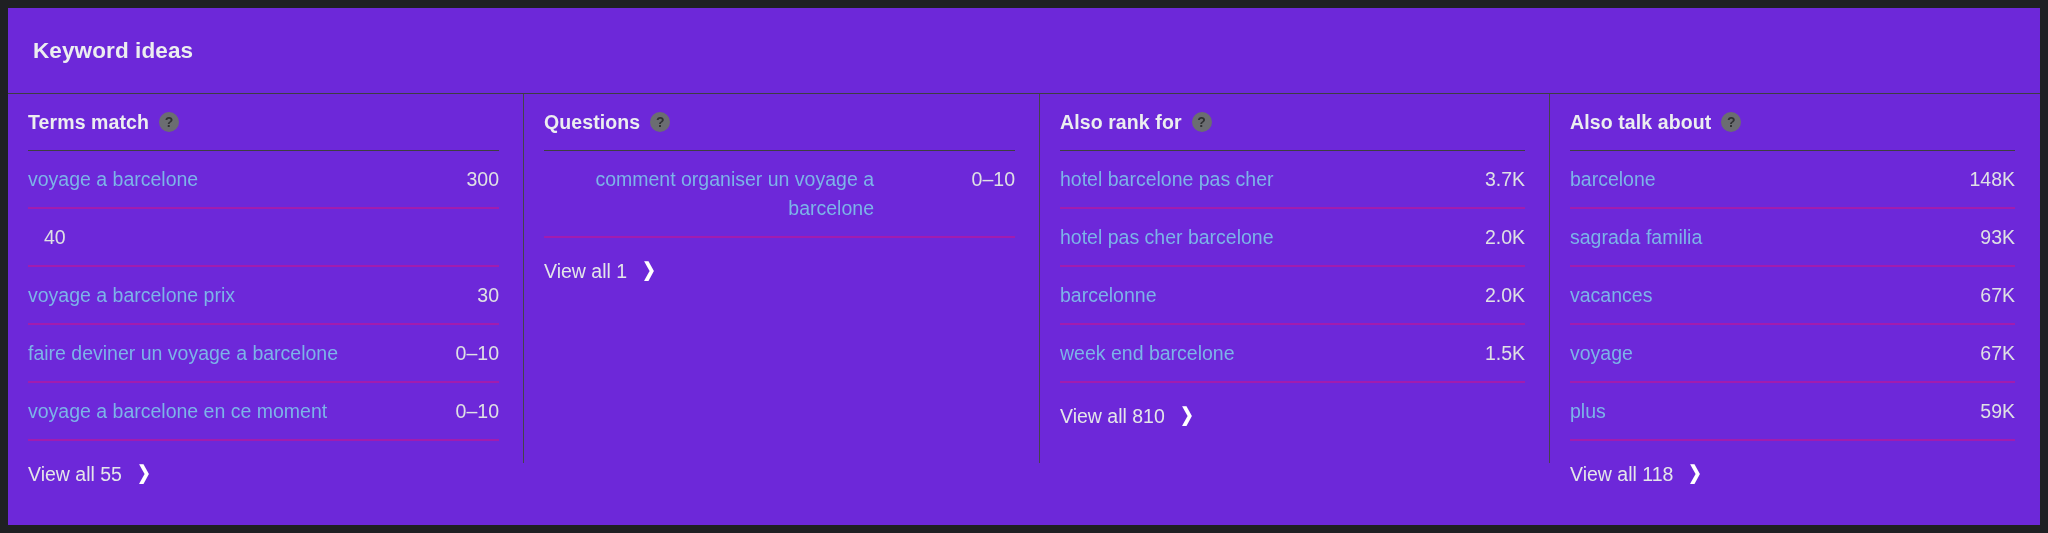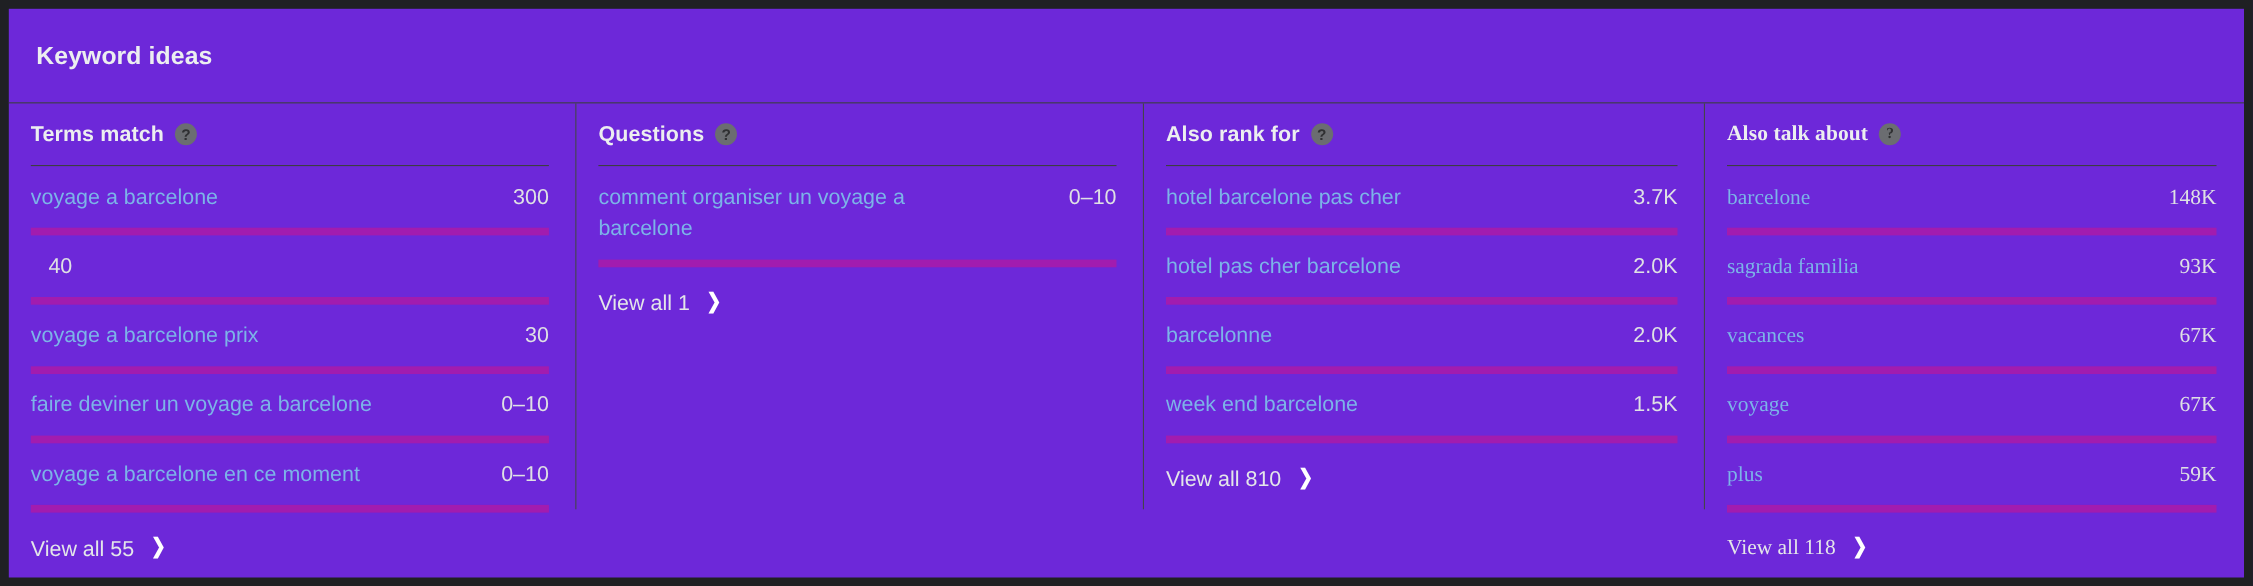--- a/index.html
+++ b/index.html
@@ -49,21 +49,21 @@
   }
   .column {
     box-sizing: border-box;
     position: relative;
     padding: 0 25px 0 20px;
     flex: 0 0 auto;
   }
   .col-1 { width: 516px; }
   .col-2 { width: 516px; }
   .col-3 { width: 510px; }
-  .col-4 { width: 490px; font-family: Liberation Serif, serif; }
+  .col-4 { width: 490px; }
 
   
   .column .vsep {
     position: absolute;
     top: 0;
     right: 0;
     width: 1px;
     height: 369px;
     background: #44454a;
   }
@@ -96,24 +96,25 @@
     line-height: 1;
     cursor: help;
     flex: 0 0 auto;
   }
 
   .rows { }
   .row {
     display: flex;
     align-items: flex-start;
     justify-content: space-between;
-    border-bottom: 7px solid #a21caf;
+    border-bottom: 2px solid #a21caf;
     padding: 14px 0 13px 0;
     min-height: 29px;
     box-sizing: content-box;
+    text-align: right;
   }
   .row:last-of-type { }
   .kw {
     color: #7cb4e8;
     font-size: 19.5px;
     line-height: 29px;
     text-decoration: none;
     cursor: pointer;
     max-width: 355px;
   }

